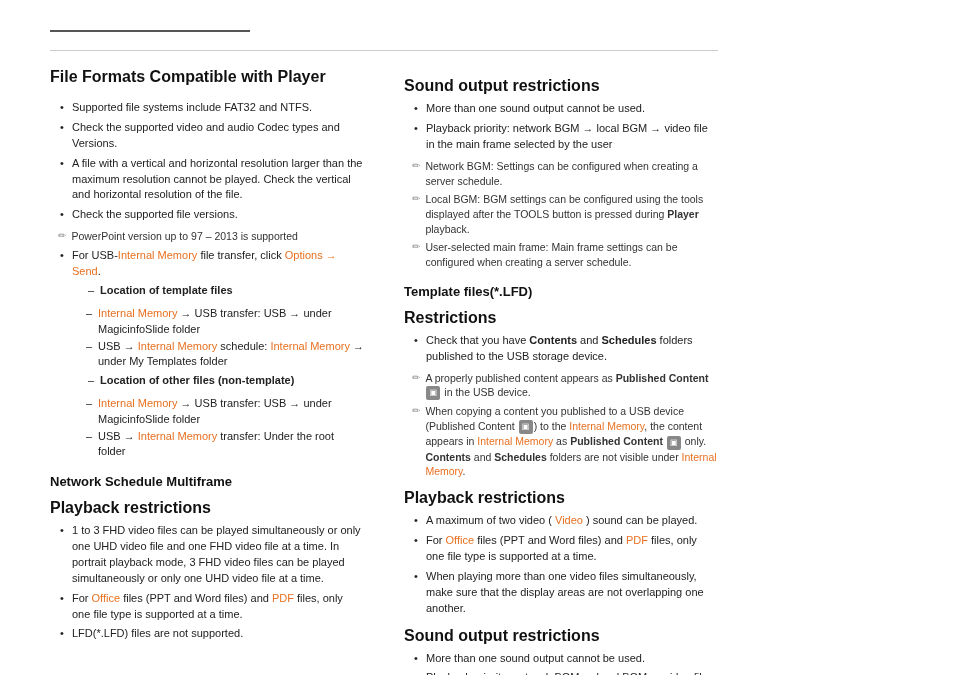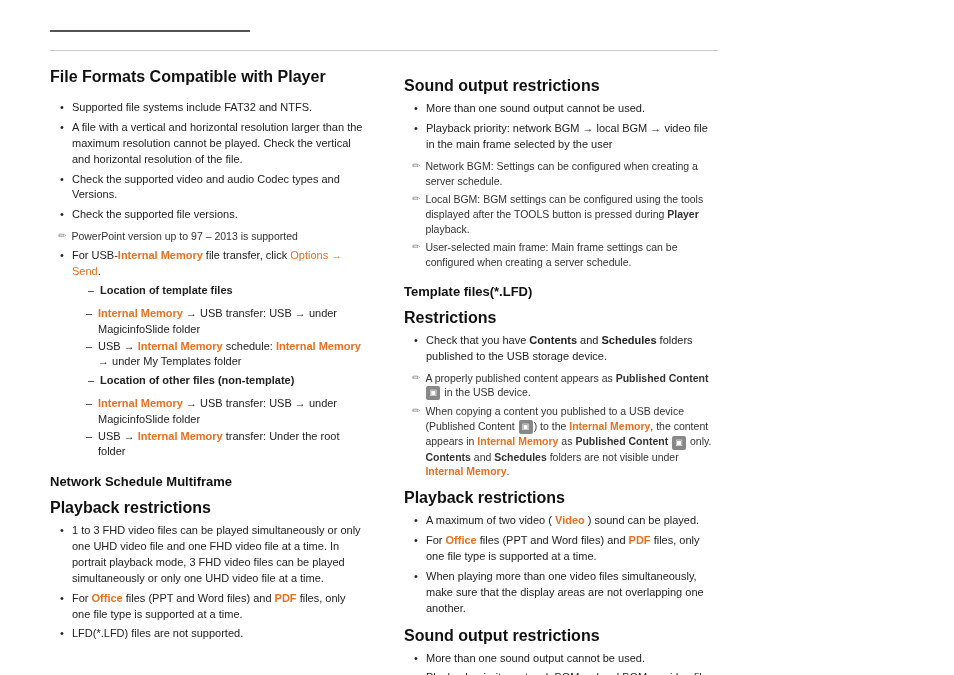--- a/index.html
+++ b/index.html
@@ -119,21 +119,21 @@
       margin-top: 1px;
       flex-shrink: 0;
     }
     .note-text {
       font-size: 10.5px;
       color: #333;
       line-height: 1.4;
     }
     .highlight-orange {
       color: #e87020;
-      font-weight: bold;
+      font-weight: normal;
     }
     .highlight-bold {
       font-weight: bold;
     }
     .icon-badge {
       display: inline-block;
       width: 14px;
       height: 14px;
       border-radius: 2px;
       background: #888;
@@ -170,22 +170,22 @@
   <div class="divider-line"></div>
 
   <div class="two-col">
 
     <div class="col-left">
 
       <h1 class="section-title">File Formats Compatible with Player</h1>
 
       <ul class="main-list">
         <li>Supported file systems include FAT32 and NTFS.</li>
+        <li>Check the supported video and audio Codec types and Versions.</li>
         <li>A file with a vertical and horizontal resolution larger than the maximum resolution cannot be played. Check the vertical and horizontal resolution of the file.</li>
-        <li>Check the supported video and audio Codec types and Versions.</li>
         <li>Check the supported file versions.</li>
       </ul>
 
       <div class="note-block">
         <span class="note-icon">✏</span>
         <span class="note-text">PowerPoint version up to 97 – 2013 is supported</span>
       </div>
 
       <ul class="main-list">
         <li>

